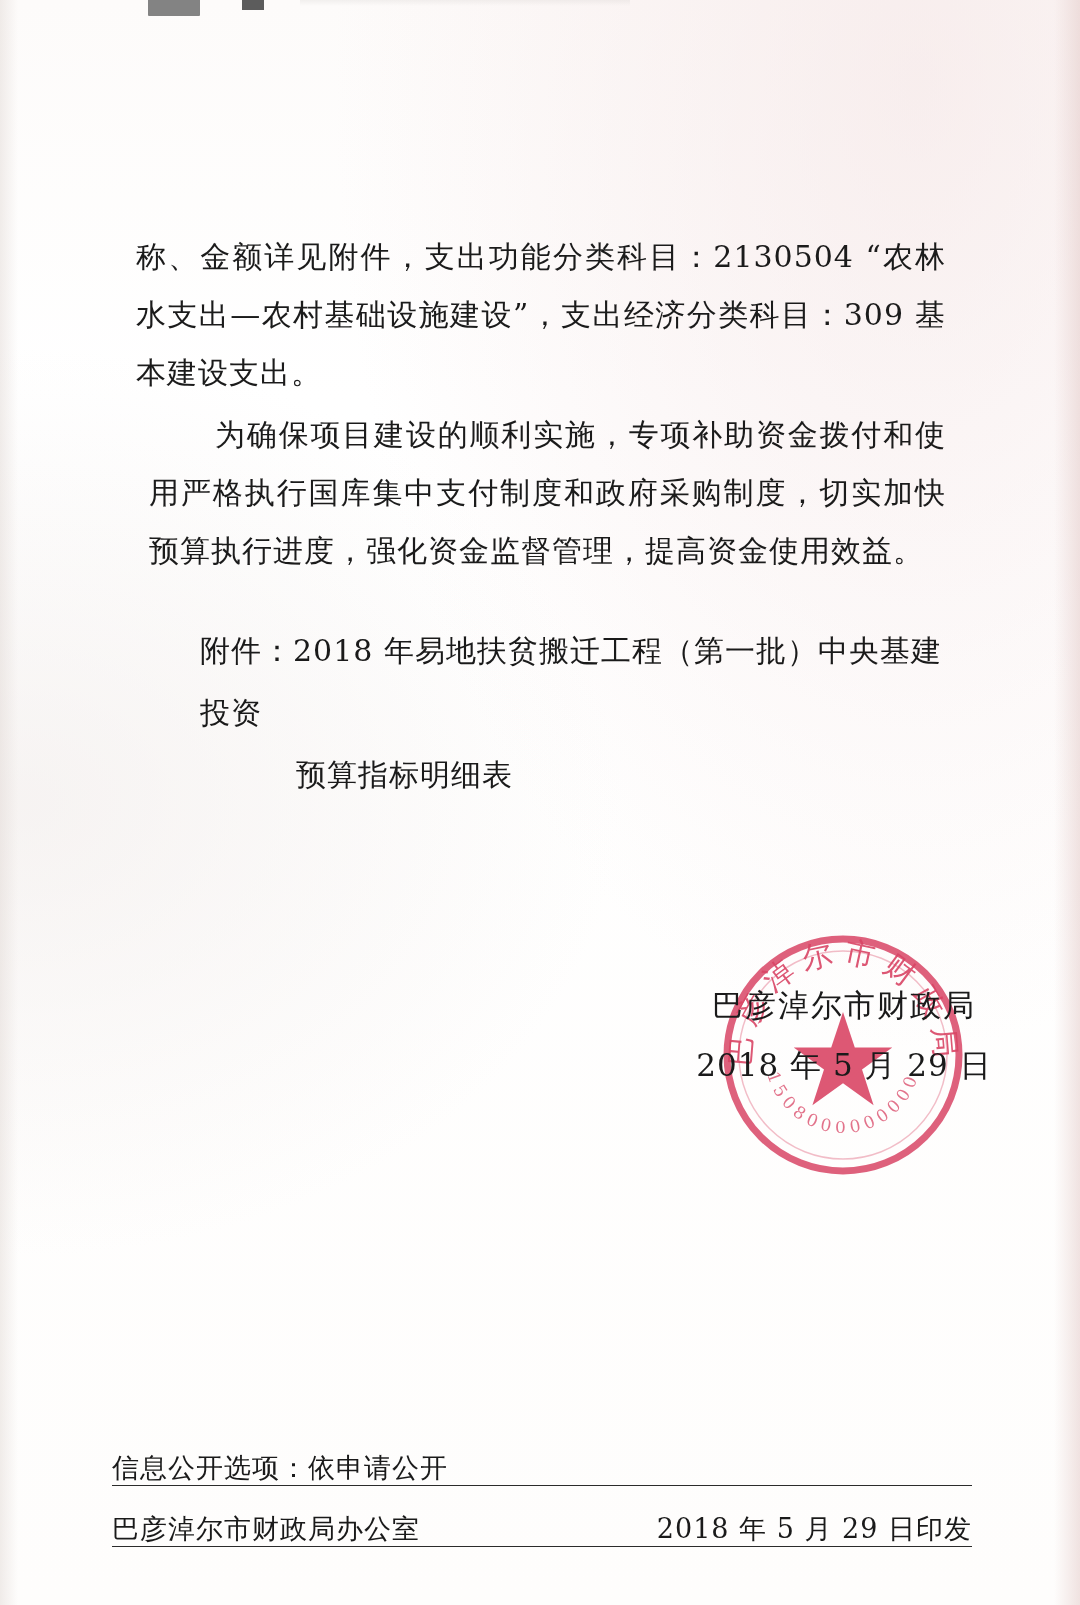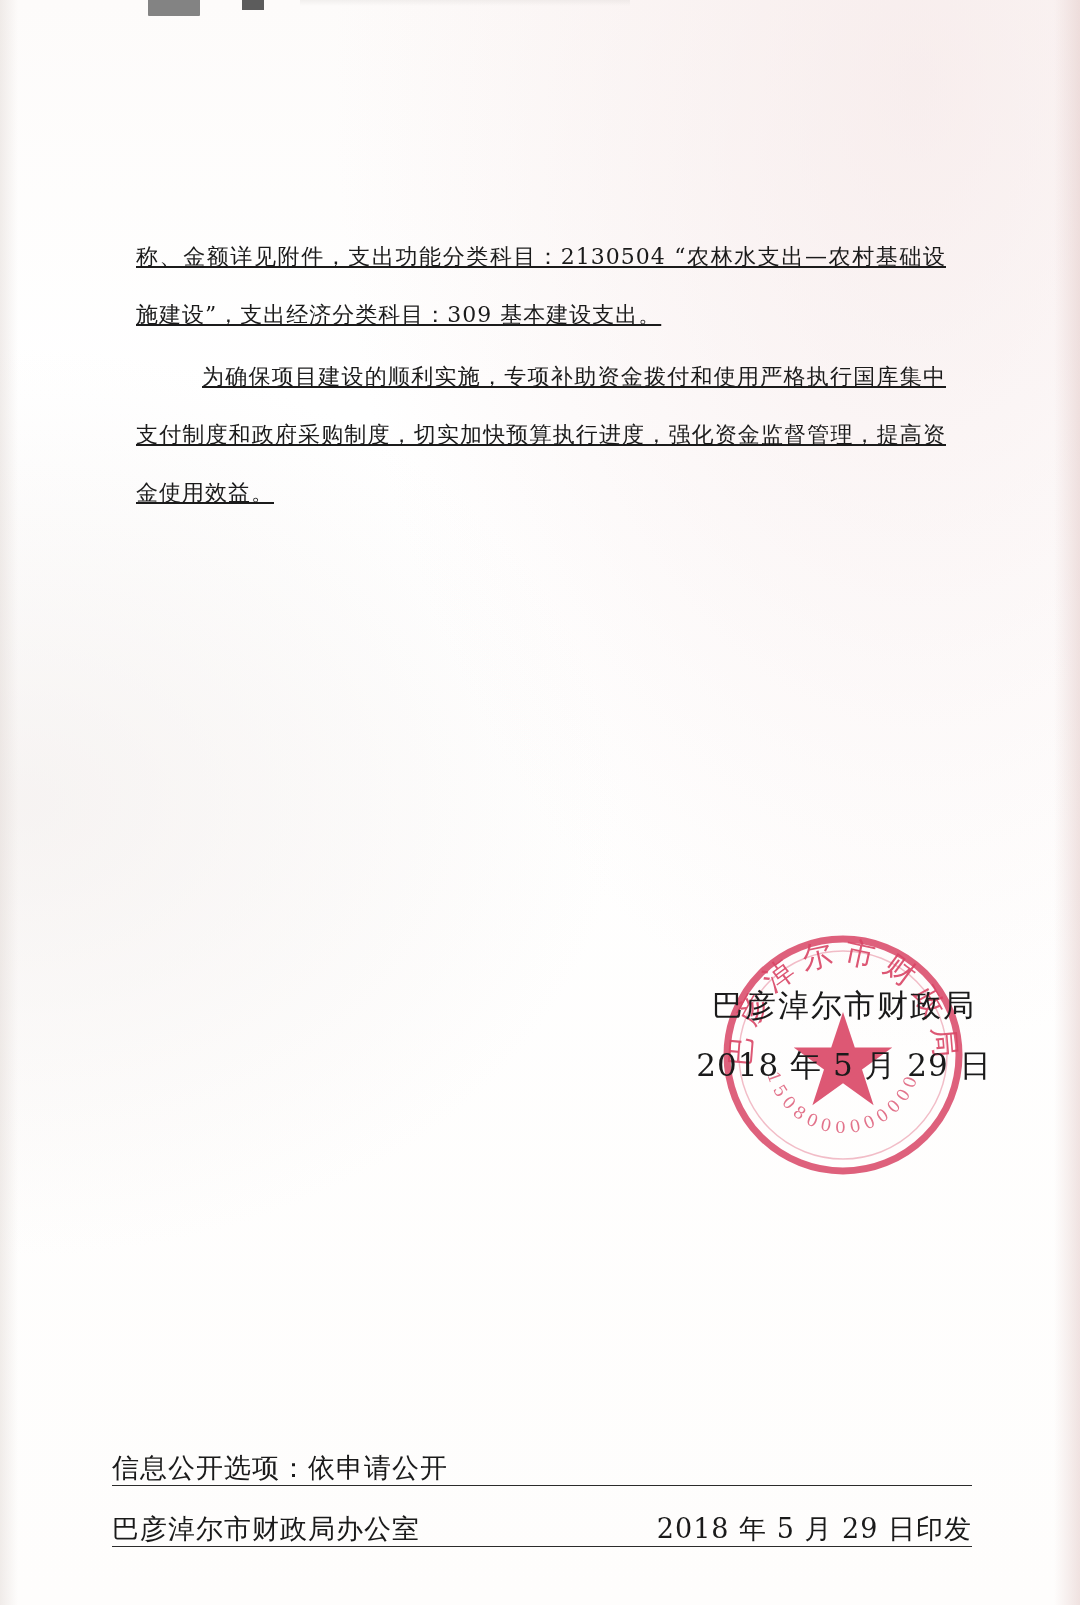--- a/index.html
+++ b/index.html
@@ -60,32 +60,32 @@
     left: 0; top: 0;
     width: 18px; height: 100%;
     background: linear-gradient(270deg, rgba(232,226,222,0) 0%, rgba(226,218,214,0.5) 100%);
   }
 
   .body-text {
     position: absolute;
     left: 136px;
     top: 228px;
     width: 810px;
-    font-size: 22px;
+    font-size: 30px;
     line-height: 58px;
     letter-spacing: 1px;
     text-align: justify;
     color: #1b1b1b;
-    text-decoration: underline;
   }
   .para {
     margin: 0 0 4px 0;
   }
   .para.indent {
     text-indent: 66px;
+    margin-left: 13px;
   }
 
   .attachment {
     position: absolute;
     left: 200px;
     top: 620px;
     width: 760px;
     font-size: 30px;
     line-height: 62px;
     letter-spacing: 1px;
@@ -156,20 +156,24 @@
   <div class="edge-shadow-right"></div>
   <div class="scan-artifact-a"></div>
   <div class="scan-artifact-b"></div>
   <div class="scan-artifact-c"></div>
 
   <div class="body-text">
     <p class="para">称、金额详见附件，支出功能分类科目：2130504 “农林水支出—农村基础设施建设”，支出经济分类科目：309 基本建设支出。</p>
     <p class="para indent">为确保项目建设的顺利实施，专项补助资金拨付和使用严格执行国库集中支付制度和政府采购制度，切实加快预算执行进度，强化资金监督管理，提高资金使用效益。</p>
   </div>
 
+  <div class="attachment">
+    <div class="line1">附件：2018 年易地扶贫搬迁工程（第一批）中央基建投资</div>
+    <div class="line2">预算指标明细表</div>
+  </div>
 
   <svg class="seal" viewBox="0 0 250 250" aria-hidden="true">
     <defs>
       <path id="sealArcTop" d="M 33 125 A 92 92 0 0 1 217 125"></path>
       <path id="sealArcBottom" d="M 47 125 A 78 78 0 0 0 203 125"></path>
     </defs>
     <circle cx="125" cy="125" r="116" fill="none" stroke="#d6375a" stroke-width="7" opacity="0.85"></circle>
     <circle cx="125" cy="125" r="104" fill="none" stroke="#d6375a" stroke-width="1.5" opacity="0.35"></circle>
     <text font-family="'DejaVu Serif', serif" font-size="30" fill="#d6375a" opacity="0.9" letter-spacing="9">
       <textPath href="#sealArcTop" startOffset="50%" text-anchor="middle">巴彦淖尔市财政局</textPath>

